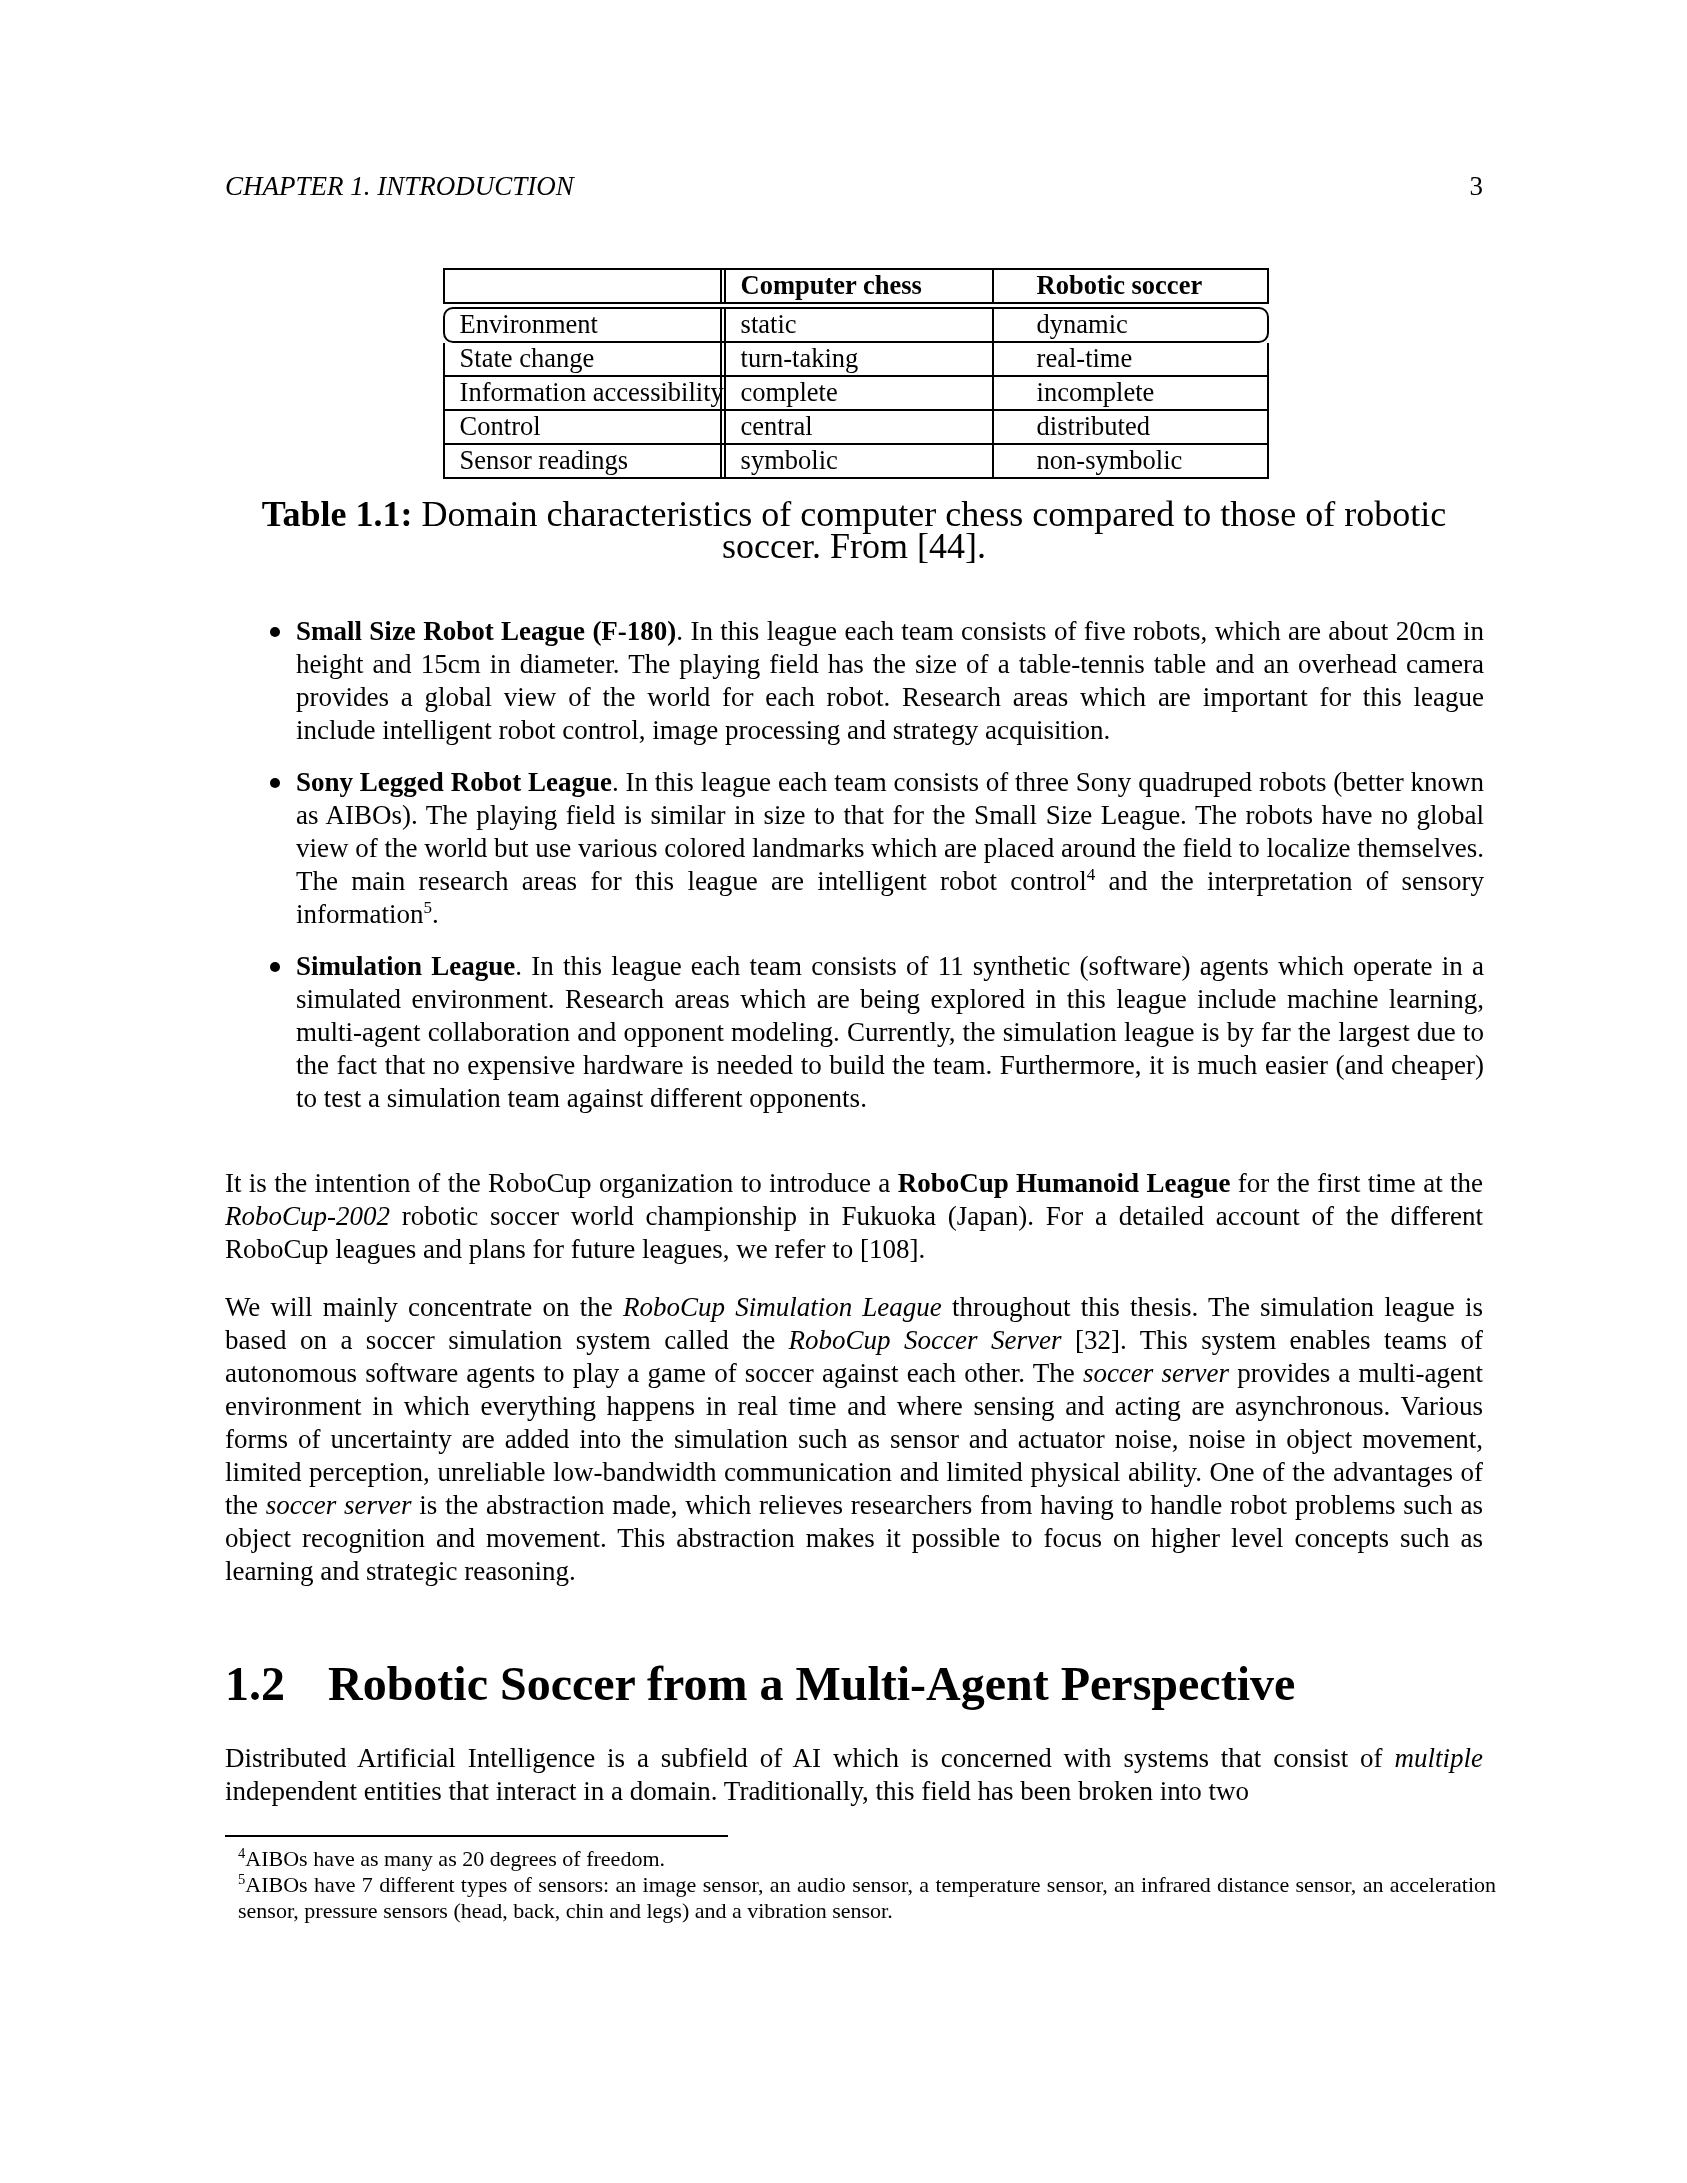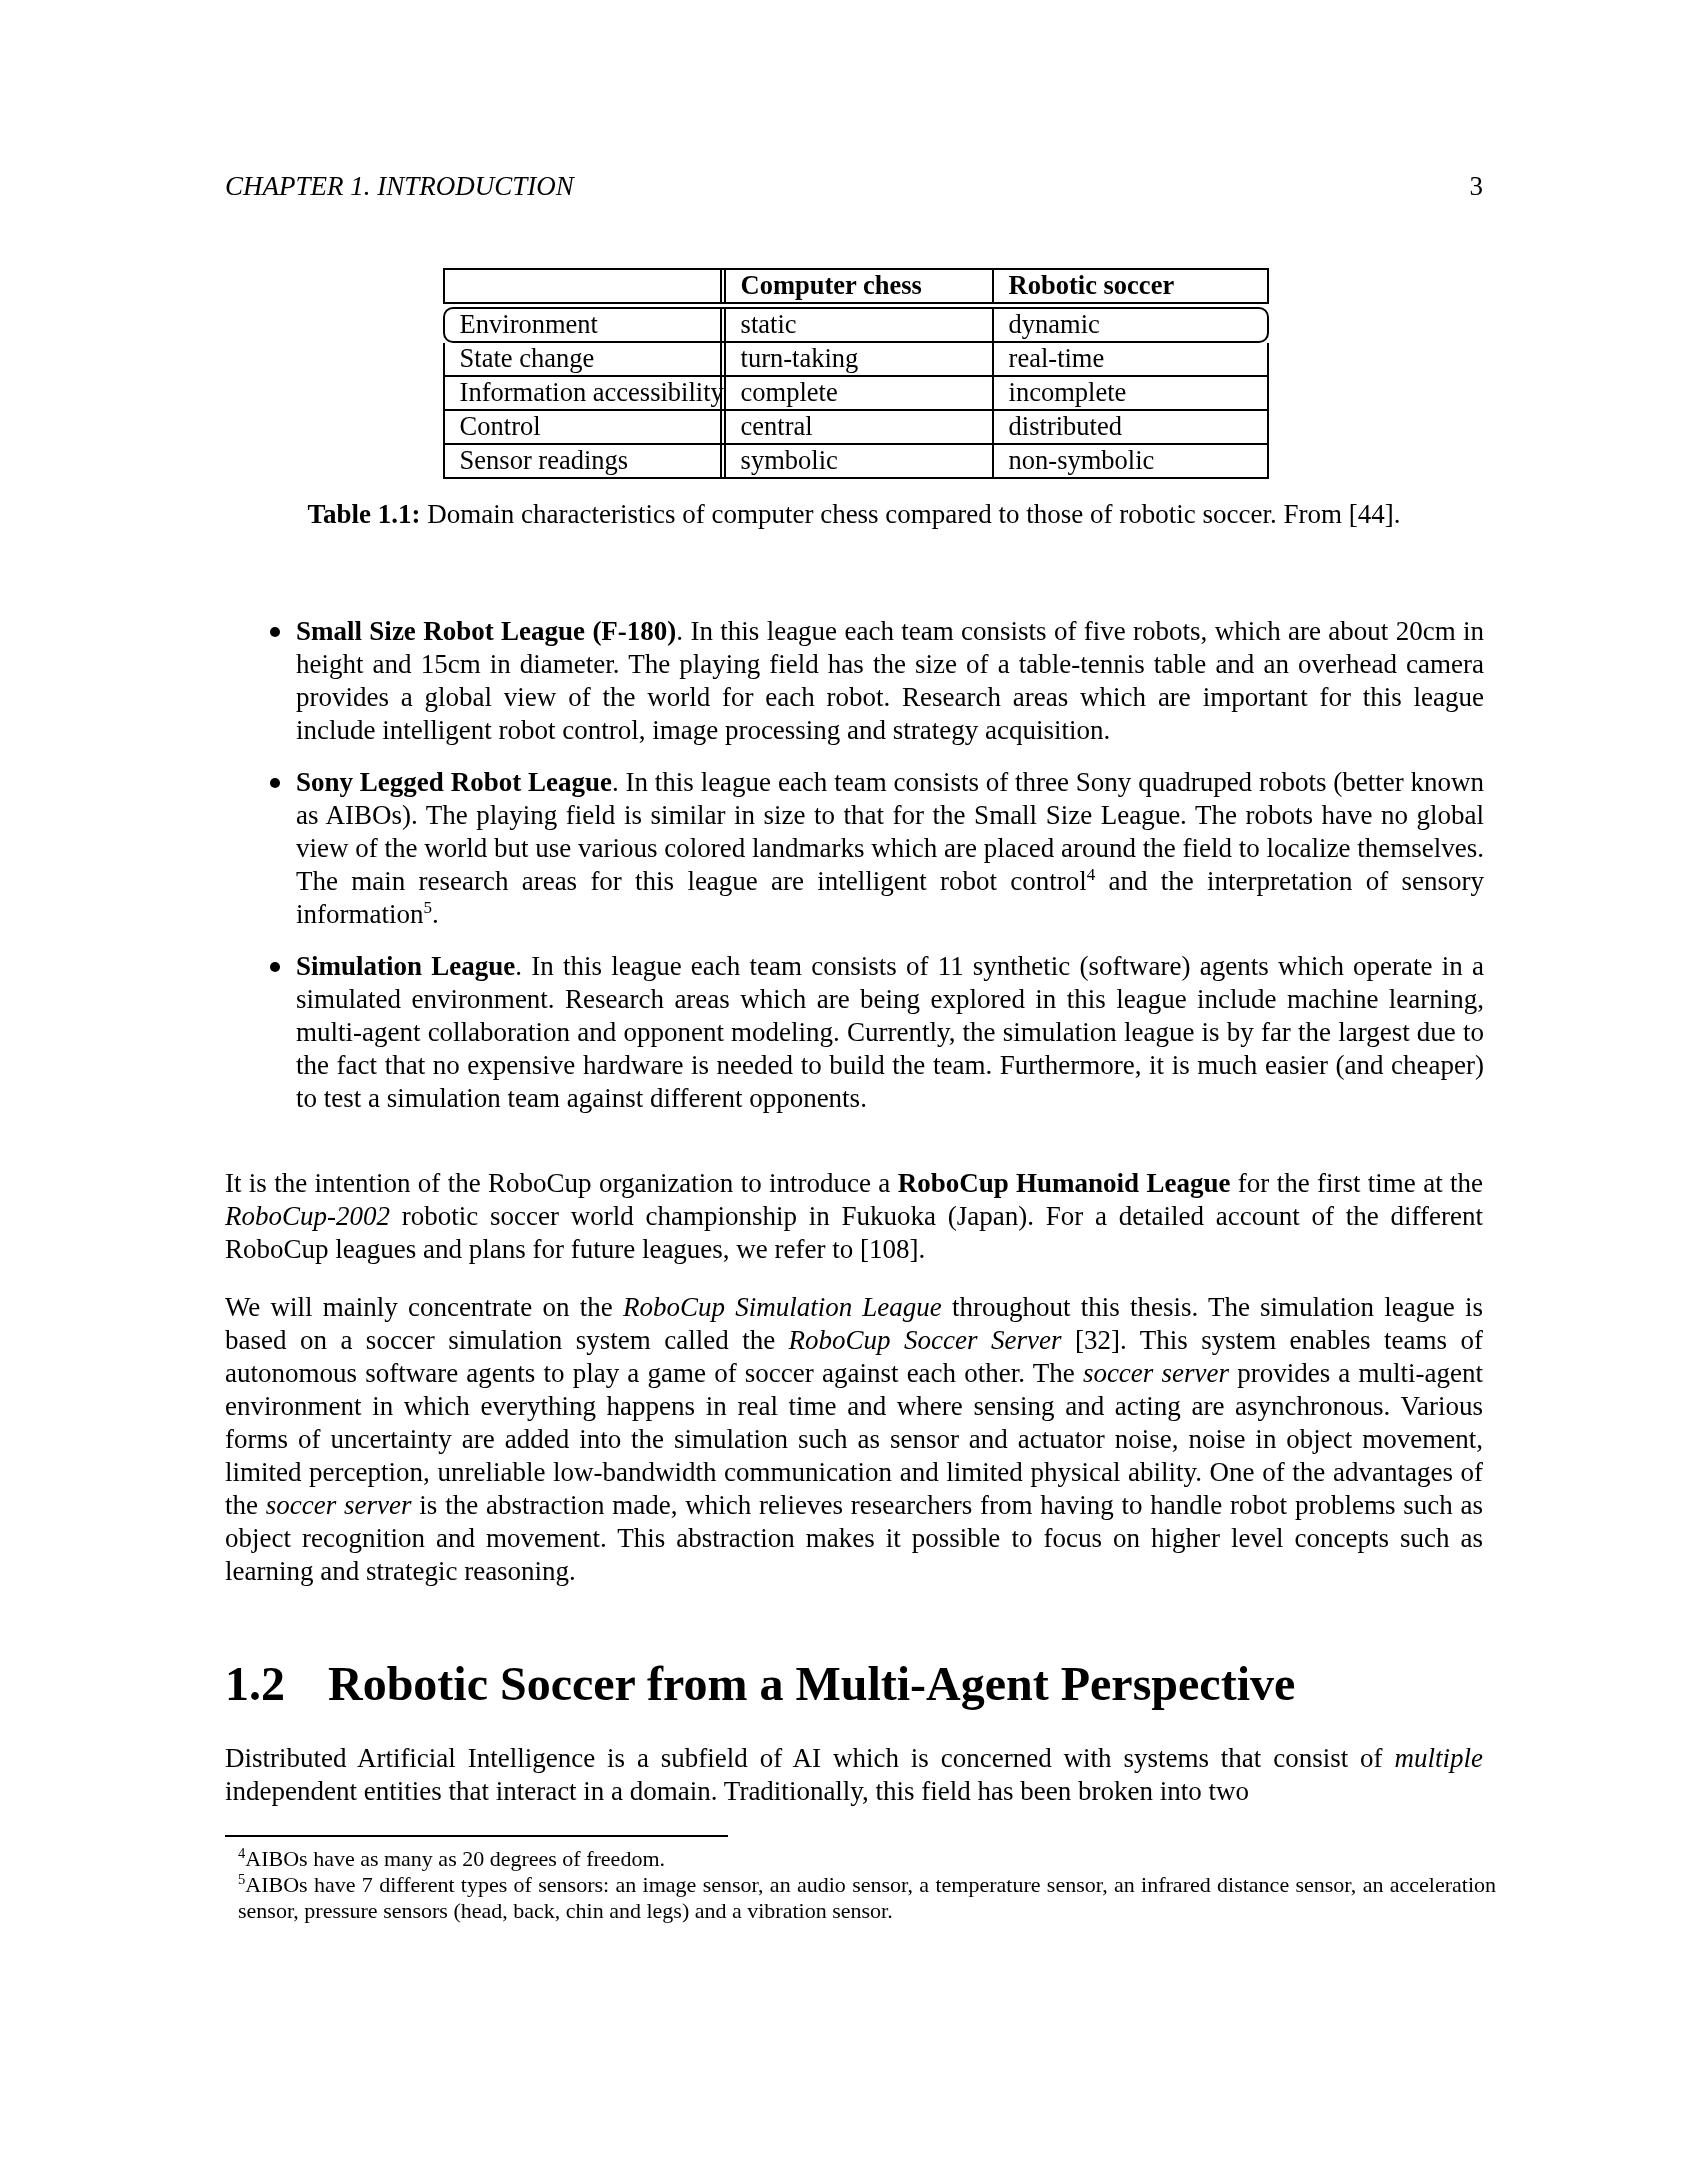--- a/index.html
+++ b/index.html
@@ -21,26 +21,26 @@
   .tbl-wrap { position: absolute; left: 443px; top: 268px; width: 826px; }
   .tbl-row { display: flex; height: 34px; border-left: 2px solid #000; border-right: 2px solid #000; border-bottom: 2px solid #000; box-sizing: border-box; }
   .tbl-row.head { border-top: 2px solid #000; height: 36px; margin-bottom: 3.3px; }
   .tbl-row.first { border-top: 2px solid #000; height: 36px; border-radius: 10px; }
   .tbl-row > div {
     box-sizing: border-box; padding-left: 14.6px;
     font-family: "Liberation Serif", serif; font-size: 26.5px; line-height: 30px; white-space: nowrap;
   }
   .c0 { width: 281px; border-right: 6px double #000; }
   .c1 { width: 268px; border-right: 2px solid #000; }
-  .c2 { flex: 1; }
+  .c2 { flex: 1; margin-left: 28px; }
   .tbl-row.head > div { font-weight: bold; }
 
   .caption {
     position: absolute; left: 225px; top: 498px; width: 1258px; text-align: center;
-    font-family: "Liberation Serif", serif; font-size: 27px; line-height: 32px;
+    font-family: "Liberation Serif", serif; font-size: 36px; line-height: 32px;
   }
   .caption b { font-weight: bold; }
 
   .body-text {
     font-family: "Liberation Serif", serif; font-size: 27px; line-height: 33px;
     text-align: justify;
   }
   .bullets { position: absolute; left: 296px; top: 615px; width: 1188px; margin: 0; padding: 0; list-style: none; }
   .bullets li { position: relative; margin-bottom: 19px; }
   .bullets li .dot {

